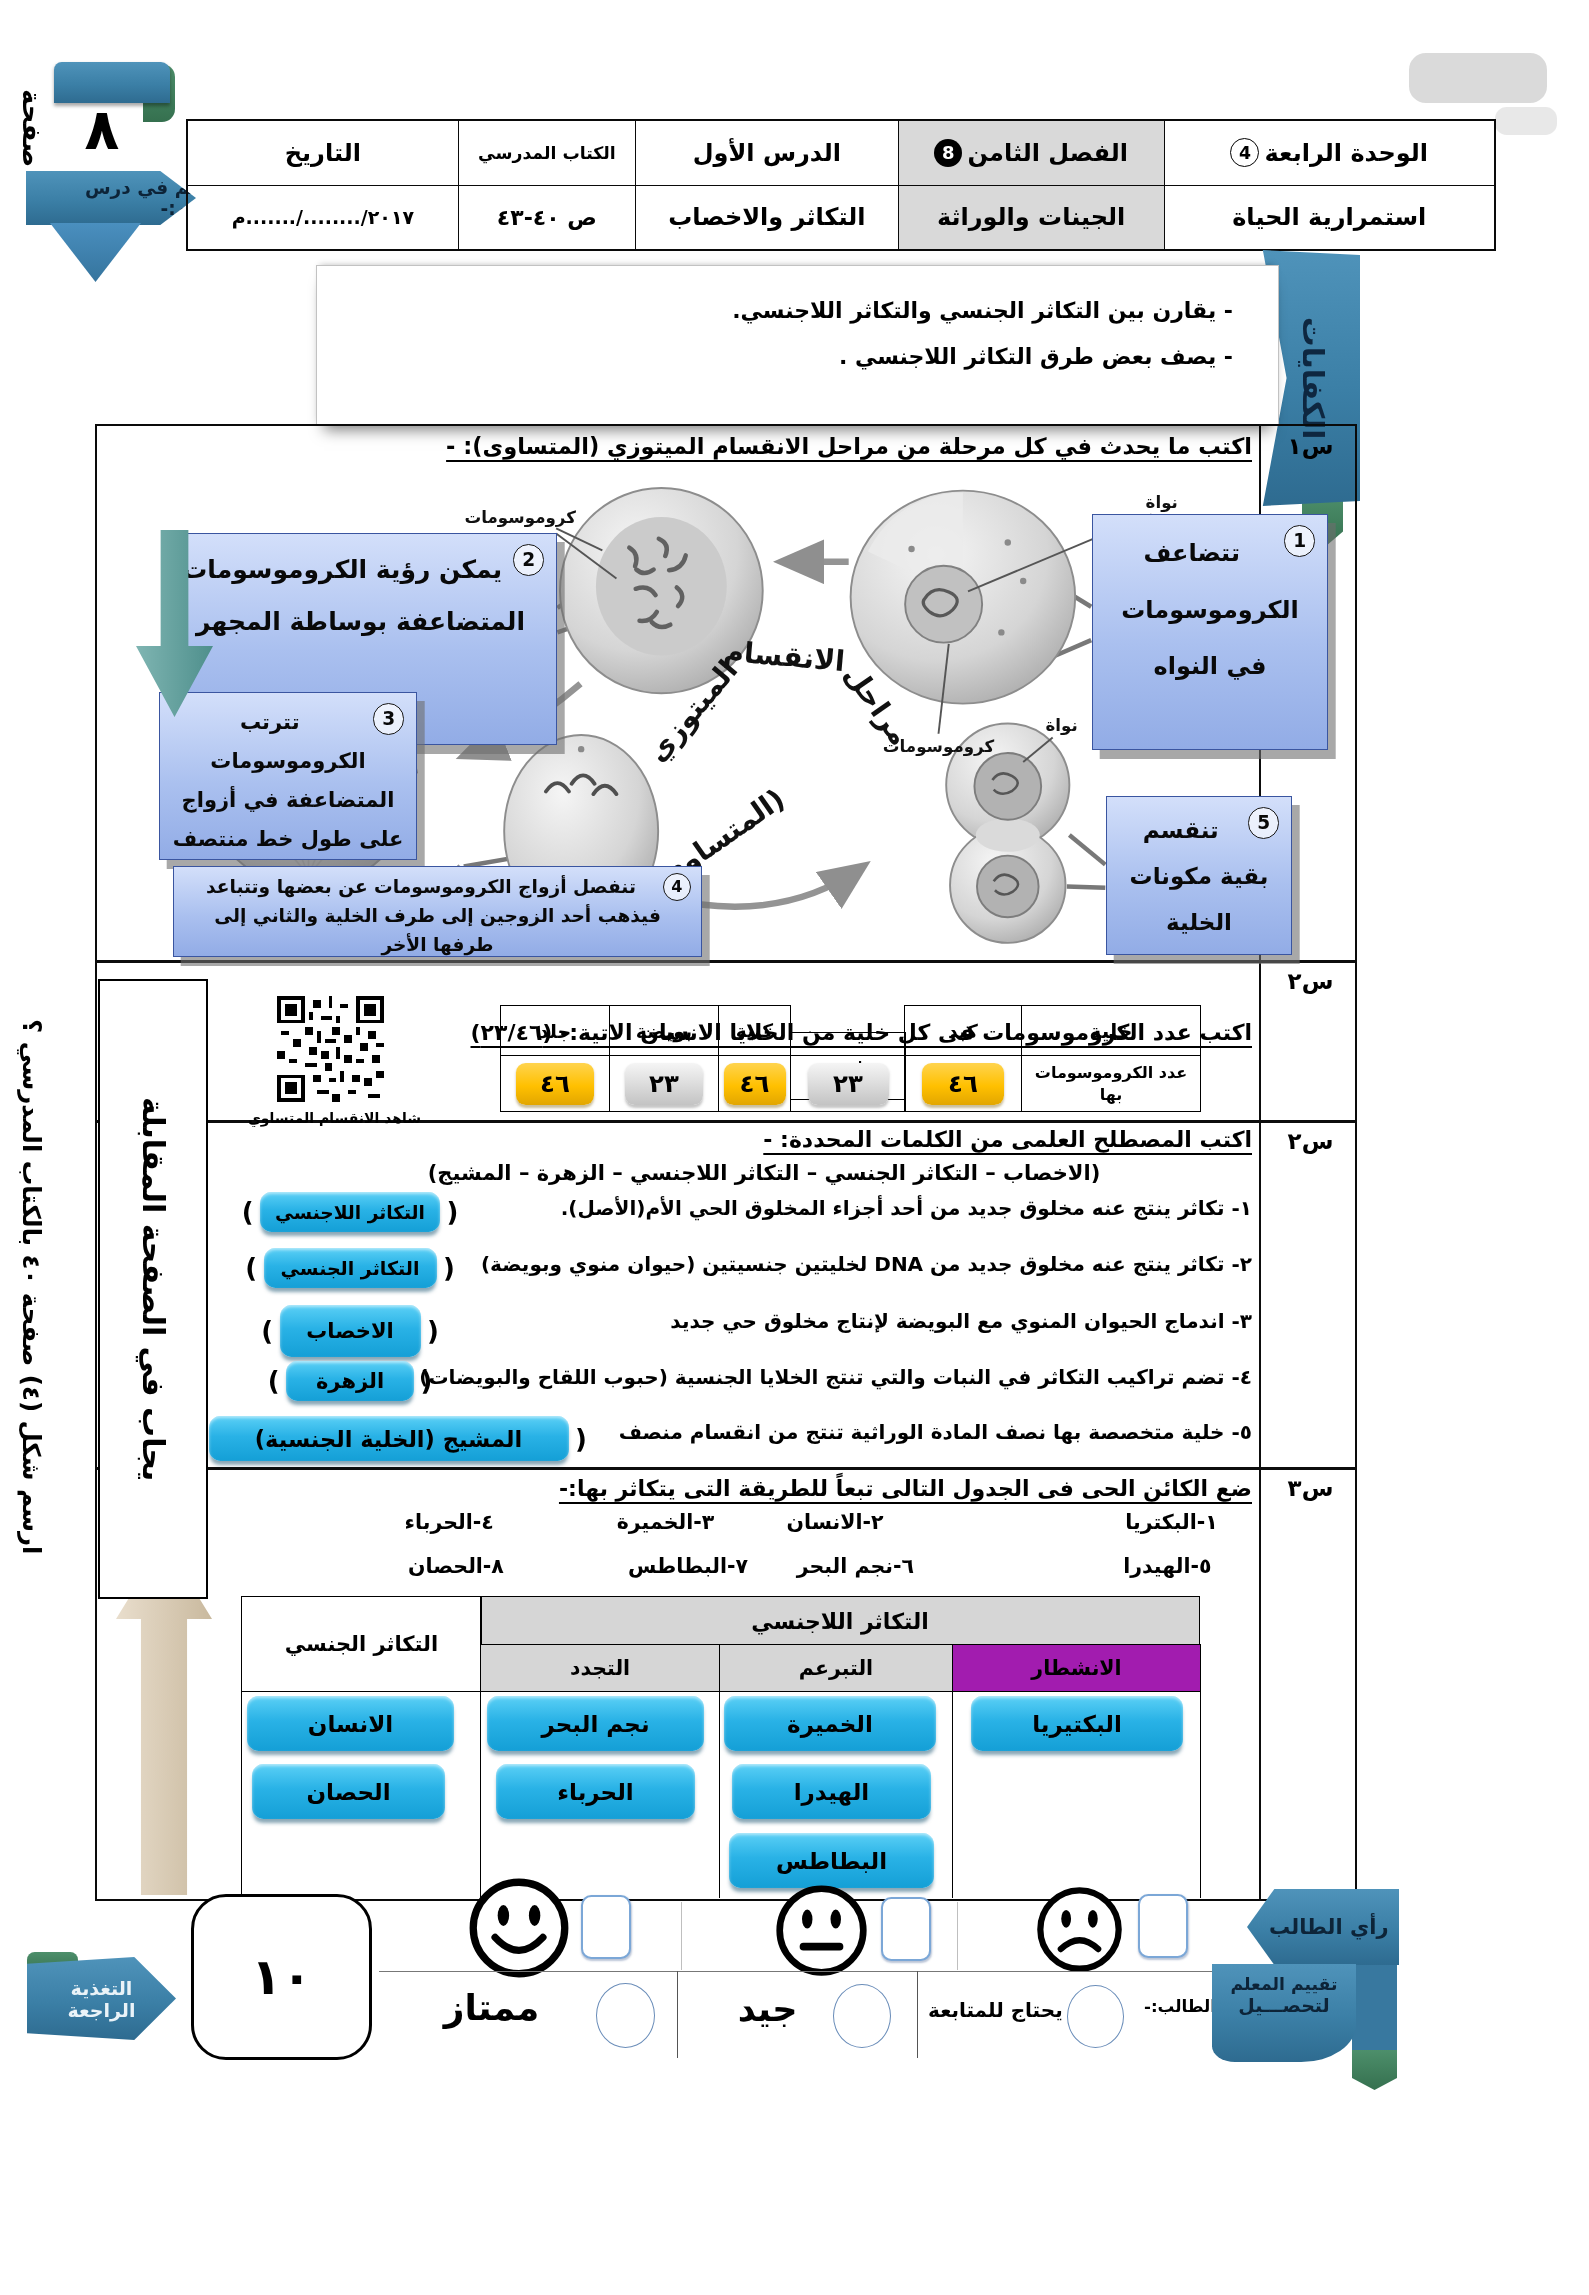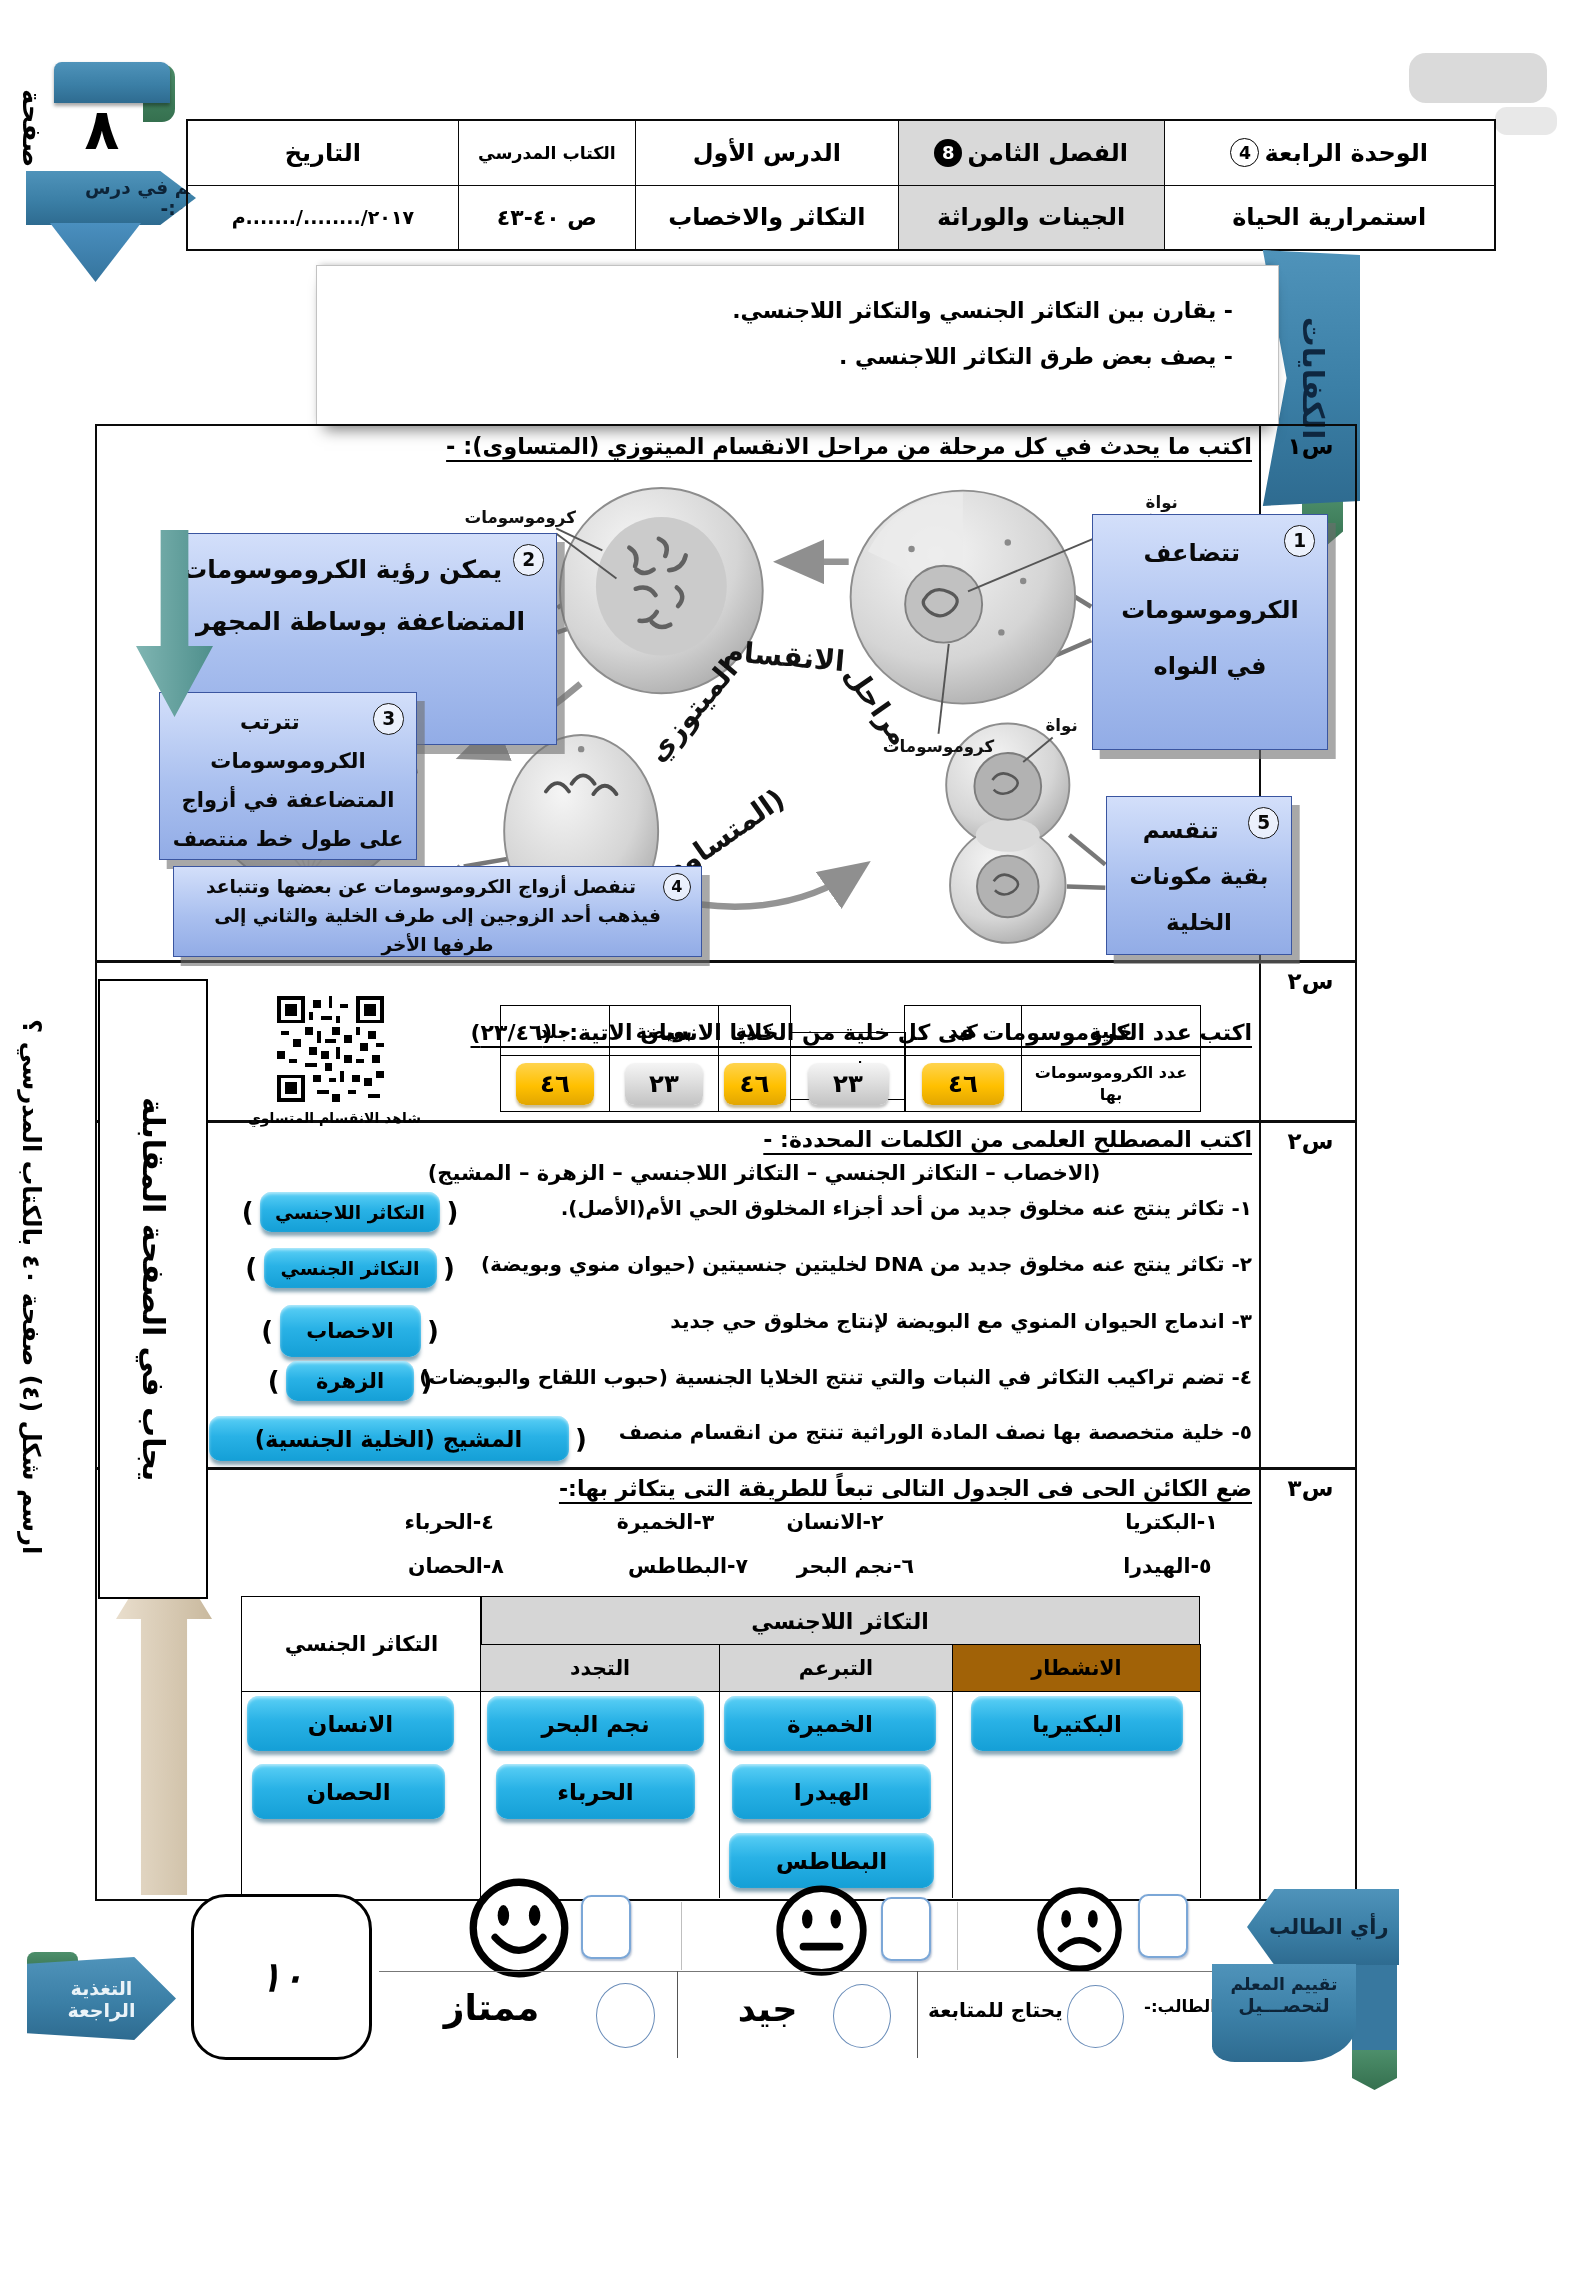--- a/index.html
+++ b/index.html
@@ -383,21 +383,21 @@
   <div class="abs b rtl" style="left:738px;top:1510px;font-size:20.5px;transform:translateX(50%);">٢-الانسان</div>
   <div class="abs b rtl" style="left:568px;top:1510px;font-size:20.5px;transform:translateX(50%);">٣-الخميرة</div>
   <div class="abs b rtl" style="left:360px;top:1510px;font-size:20.5px;transform:translateX(50%);">٤-الحرباء</div>
   <div class="abs b rtl" style="left:1079px;top:1554px;font-size:20.5px;transform:translateX(50%);">٥-الهيدرا</div>
   <div class="abs b rtl" style="left:738px;top:1554px;font-size:20.5px;transform:translateX(50%);">٦-نجم البحر</div>
   <div class="abs b rtl" style="left:568px;top:1554px;font-size:20.5px;transform:translateX(50%);">٧-البطاطس</div>
   <div class="abs b rtl" style="left:360px;top:1554px;font-size:20.5px;transform:translateX(50%);">٨-الحصان</div>
 
   <div class="abs cell-bordered ctr b" style="left:480px;top:1596px;width:720px;height:50px;background:#d6d6d6;font-size:22px;">التكاثر اللاجنسي</div>
   <div class="abs cell-bordered ctr b" style="left:241px;top:1596px;width:241px;height:96px;font-size:21px;">التكاثر الجنسي</div>
-  <div class="abs cell-bordered ctr b" style="left:952px;top:1644px;width:249px;height:48px;background:#a16207;font-size:20.5px;">الانشطار</div>
+  <div class="abs cell-bordered ctr b" style="left:952px;top:1644px;width:249px;height:48px;background:#a21caf;font-size:20.5px;">الانشطار</div>
   <div class="abs cell-bordered ctr b" style="left:719px;top:1644px;width:234px;height:48px;background:#d6d6d6;font-size:20.5px;">التبرعم</div>
   <div class="abs cell-bordered ctr b" style="left:480px;top:1644px;width:240px;height:48px;background:#d6d6d6;font-size:20.5px;">التجدد</div>
 
   <div class="abs" style="left:241px;top:1691px;width:960px;height:207px;border-left:1.3px solid #000;border-right:1.3px solid #000;box-sizing:border-box;"></div>
   <div class="abs" style="left:480px;top:1691px;width:1.3px;height:207px;background:#000;"></div>
   <div class="abs" style="left:719px;top:1691px;width:1.3px;height:207px;background:#000;"></div>
   <div class="abs" style="left:952px;top:1691px;width:1.3px;height:207px;background:#000;"></div>
 
   <div class="abs pill" style="left:971px;top:1696px;width:212px;height:55px;font-size:23px;">البكتيريا</div>
   <div class="abs pill" style="left:724px;top:1696px;width:212px;height:55px;font-size:23px;">الخميرة</div>
@@ -463,21 +463,21 @@
   <div class="abs evalcircle" style="left:1067px;top:1985px;width:57px;height:63px;"></div>
 
   <div class="abs b rtl" style="left:1149px;top:1996px;width:67px;font-size:16.7px;">الطالب:-</div>
 
   <div class="abs ribbon" style="left:1212px;top:1964px;width:144px;height:98px;border-radius:0 0 38% 16%;padding-top:10.3px;box-sizing:border-box;text-align:center;">
     <div class="b rtl" style="font-size:17.3px;color:#0d2438;">تقييم المعلم</div>
     <div class="b rtl" style="font-size:19px;color:#0d2438;">لتحصـــيل</div>
   </div>
 
   <div class="abs ctr" style="left:191px;top:1894px;width:181px;height:166px;border:3.2px solid #000;border-radius:35px;background:#fff;box-sizing:border-box;">
-    <span class="b" style="font-size:41px;font-style:italic;">١٠</span>
+    <span class="b" style="font-size:50px;">١٠</span>
   </div>
 
   <div class="abs greenbit" style="left:27px;top:1952px;width:51px;height:22px;border-radius:7.7px 7.7px 0 0;"></div>
   <div class="abs ribbon" style="left:27px;top:1957px;width:149px;height:83px;clip-path:polygon(0 8%,72% 0,100% 50%,72% 100%,0 92%);display:flex;flex-direction:column;align-items:center;justify-content:center;">
     <div class="b rtl" style="font-size:19px;color:#eaf3f8;">التغذية</div>
     <div class="b rtl" style="font-size:19px;color:#eaf3f8;">الراجعة</div>
   </div>
 
 </div>
 

